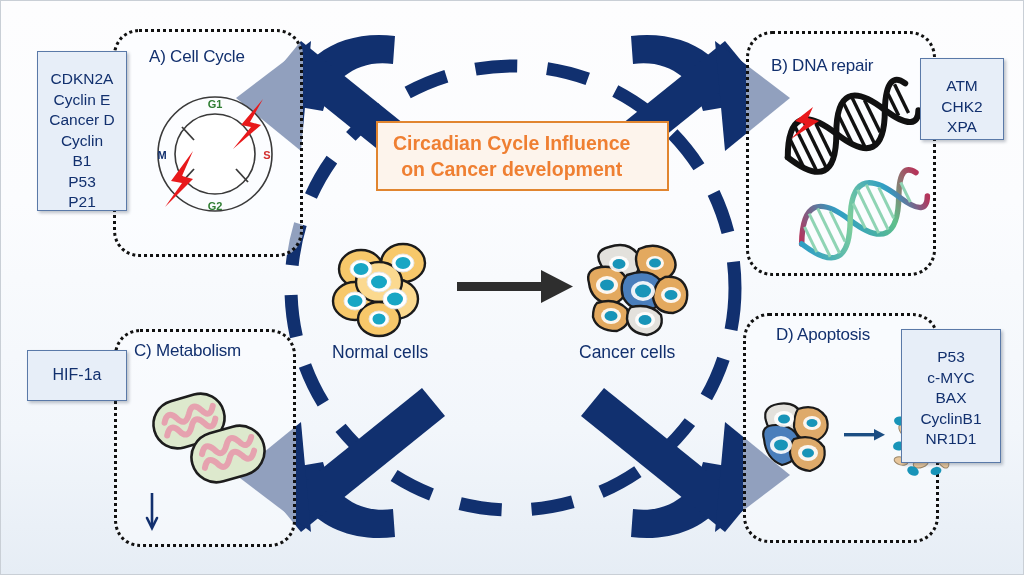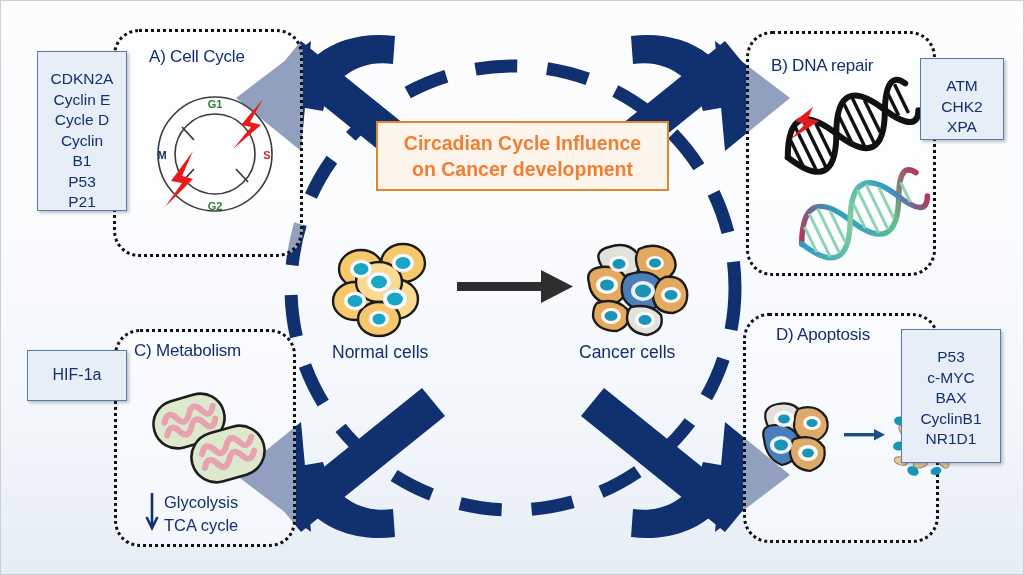--- a/index.html
+++ b/index.html
@@ -44,23 +44,23 @@
   }
   #genes-a{left:36px;top:50px;width:90px;height:160px;}
   #genes-b{left:908px;top:57px;width:84px;height:82px;margin-left:11px;}
   #genes-c{left:26px;top:349px;width:100px;height:51px;
            display:flex;align-items:center;justify-content:center;font-size:16px;}
   #genes-d{left:900px;top:328px;width:100px;height:134px;}
 
   .center-title{
     position:absolute;left:375px;top:120px;width:293px;height:70px;
     background:#fdf4ec;border:2.5px solid #e1852f;
-    display:flex;align-items:center;justify-content:center;
+    display:flex;align-items:center;justify-content:flex-start;
     text-align:center;color:#ef7f32;font-weight:bold;font-size:19.5px;
-    line-height:26px;padding:4px 4px;box-sizing:border-box;z-index:5;
+    line-height:26px;padding:4px 15px;box-sizing:border-box;z-index:5;
   }
 
   .cells-label{
     position:absolute;color:#12306e;font-weight:normal;font-size:17.5px;
     white-space:nowrap;
   }
   #label-normal{left:331px;top:341px;}
   #label-cancer{left:578px;top:341px;}
 
   .sub-note{
@@ -198,21 +198,21 @@
     <text x="11" y="70" text-anchor="middle" font-size="11" font-weight="bold" fill="#12306e" font-family="Liberation Sans, sans-serif">M</text>
     <g fill="#e8191b">
       <path d="M112,10 L90,36 L100,38 L82,60 L110,36 L99,33 Z"></path>
       <path d="M42,62 L20,92 L31,94 L14,118 L42,90 L31,87 Z"></path>
     </g>
   </svg>
 
   <div class="gene-box" id="genes-a">
     <span>CDKN2A</span><br>
     <span>Cyclin E</span><br>
-    <span>Cycle D</span><br>
+    <span>Cancer D</span><br>
     <span>Cyclin</span><br>
     <span>B1</span><br>
     <span>P53</span><br>
     <span>P21</span>
   </div>
 
   <div class="panel" id="panel-b"></div>
   <div class="panel-title" id="title-b">B) DNA repair</div>
 
   <svg class="art" style="left:772px;top:82px;width:150px;height:90px;" viewBox="0 0 150 90">
@@ -293,24 +293,20 @@
     </g>
   </svg>
 
   <svg class="lay">
     <g stroke="#12306e" stroke-width="2.6" fill="none">
       <line x1="151" y1="492" x2="151" y2="524"></line>
       <path d="M146,517 L151,527 L156,517" stroke-linecap="round"></path>
     </g>
   </svg>
 
-  <div class="sub-note" style="left:163px;top:490px;">
-    <span>Glycolysis</span><br>
-    <span>TCA cycle</span>
-  </div>
 
   <div class="gene-box" id="genes-c">
     <span>HIF-1a</span>
   </div>
 
   <div class="panel" id="panel-d"></div>
   <div class="panel-title" id="title-d">D) Apoptosis</div>
 
   <svg class="art" style="left:757px;top:398px;width:78px;height:78px;" viewBox="0 0 78 78">
     <g stroke="#1b1b1b" stroke-width="2.2">

